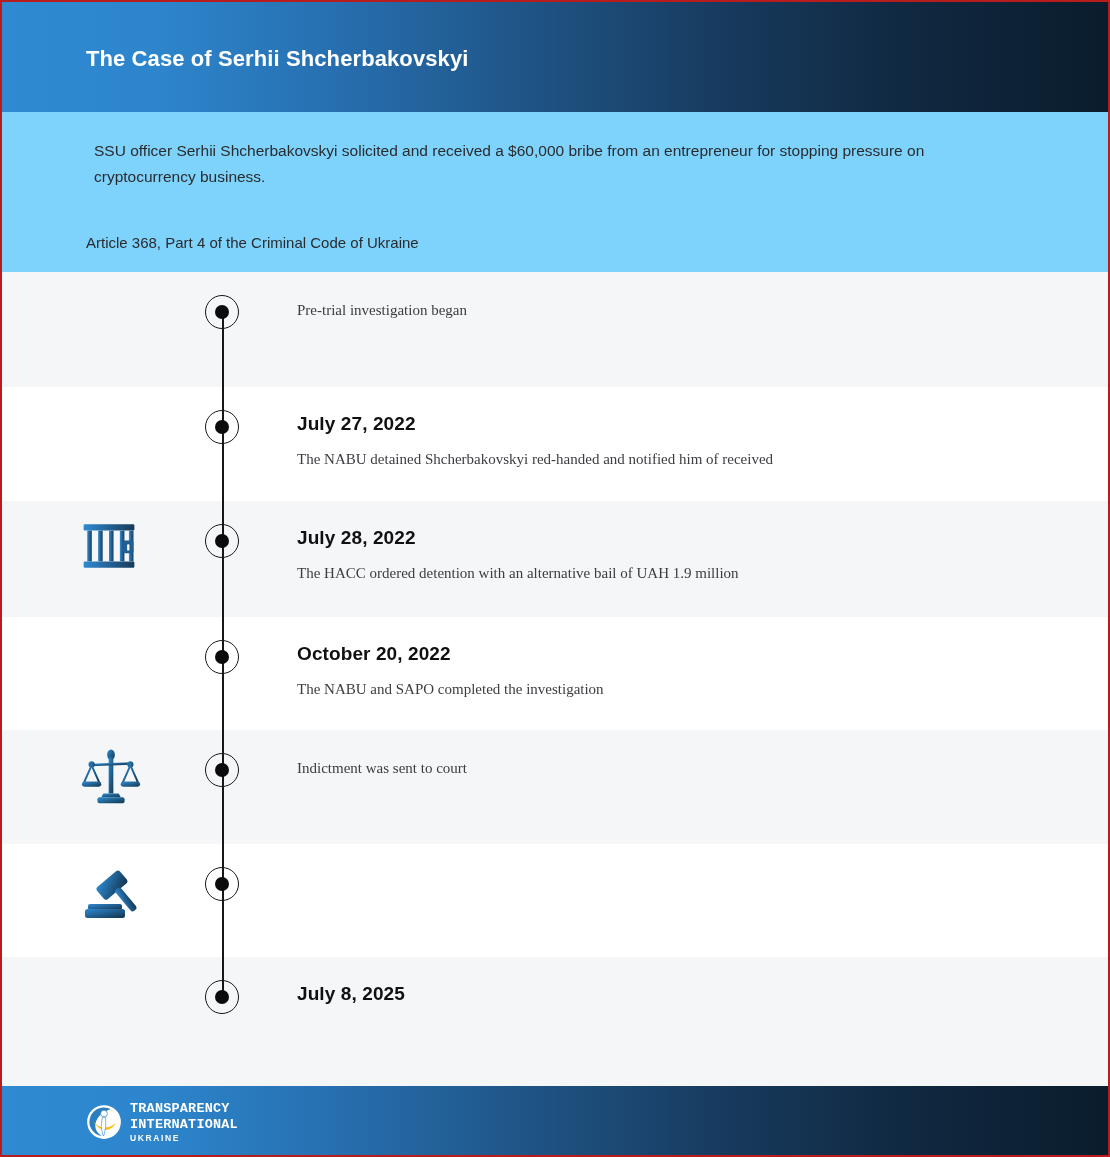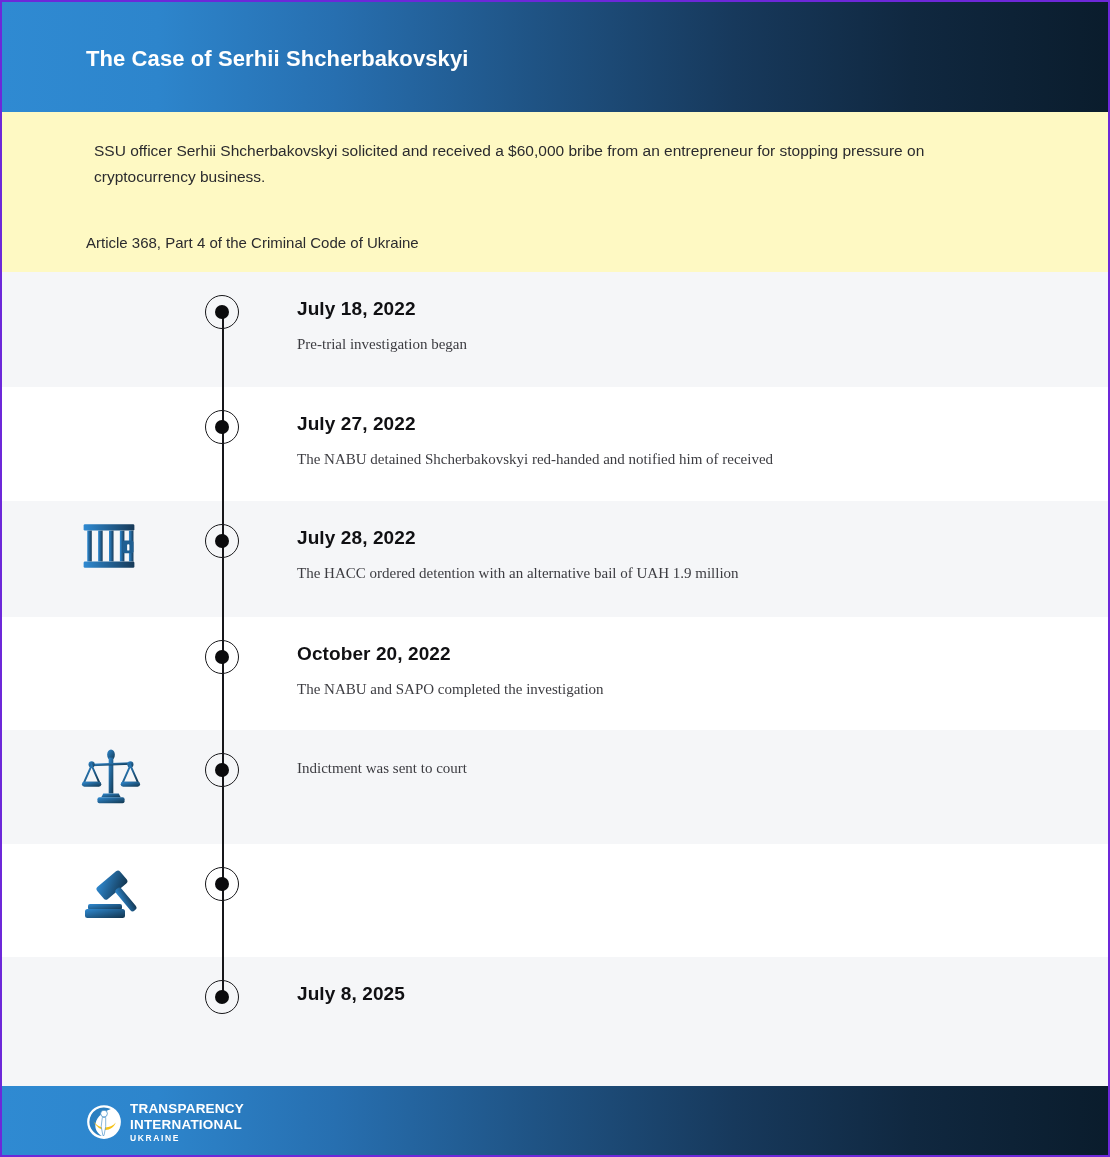--- a/index.html
+++ b/index.html
@@ -10,22 +10,22 @@
   body {
     font-family: "Liberation Sans", sans-serif;
     -webkit-font-smoothing: antialiased;
   }
 
   .page {
     position: relative;
     width: 1110px;
     height: 1157px;
     box-sizing: border-box;
-    background: #fef9c3;
-    border: 2px solid #6d28d9;
+    background: #7dd3fc;
+    border: 2px solid #b91c1c;
     overflow: hidden;
   }
 
   
   .header {
     position: absolute;
     left: 0;
     top: 0;
     width: 1110px;
     height: 110px;
@@ -182,20 +182,21 @@
   .logo-text {
     display: flex;
     flex-direction: column;
     line-height: 1;
     color: #ffffff;
   }
   .logo-l1, .logo-l2 {
     font-size: 13.5px;
     font-weight: bold;
     letter-spacing: 0.2px;
+    font-family: Liberation Mono, monospace;
   }
   .logo-l2 { margin-top: 2px; }
   .logo-l3 {
     font-size: 8.5px;
     font-weight: bold;
     letter-spacing: 1.6px;
     margin-top: 3px;
   }
 </style>
 </head>
@@ -212,21 +213,20 @@
     <p class="intro-article">Article 368, Part 4 of the Criminal Code of Ukraine</p>
   </div>
 
   <div class="timeline" id="timeline">
       <div class="tl-row shaded" style="height: 115px;">
         <div class="tl-connector" style="top: 40px;"></div>
         <div class="tl-marker">
           <span class="dot"></span>
         </div>
         <div class="tl-body">
-          <div class="tl-date">July 18, 2022</div>
           <div class="tl-desc">Pre-trial investigation began</div>
         </div>
       </div>
       <div class="tl-row plain" style="height: 114px;">
         <div class="tl-connector"></div>
         <div class="tl-marker">
           <span class="dot"></span>
         </div>
         <div class="tl-body">
           <div class="tl-date">July 27, 2022</div>

